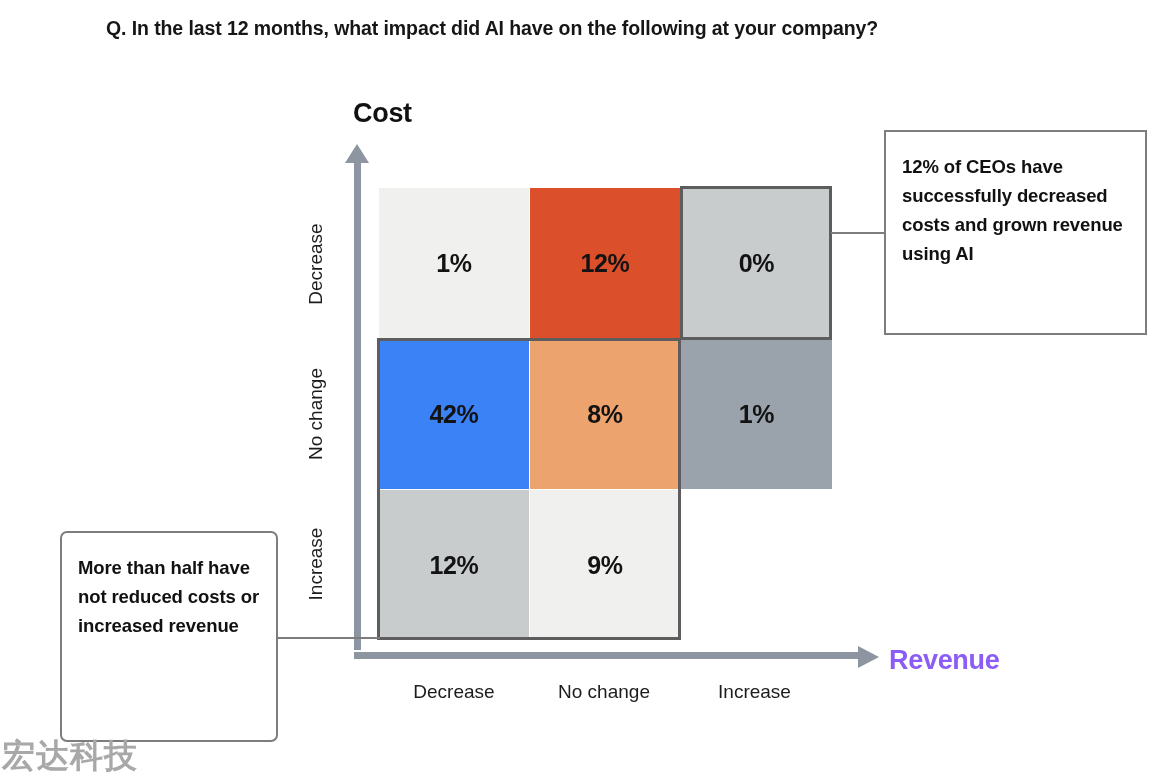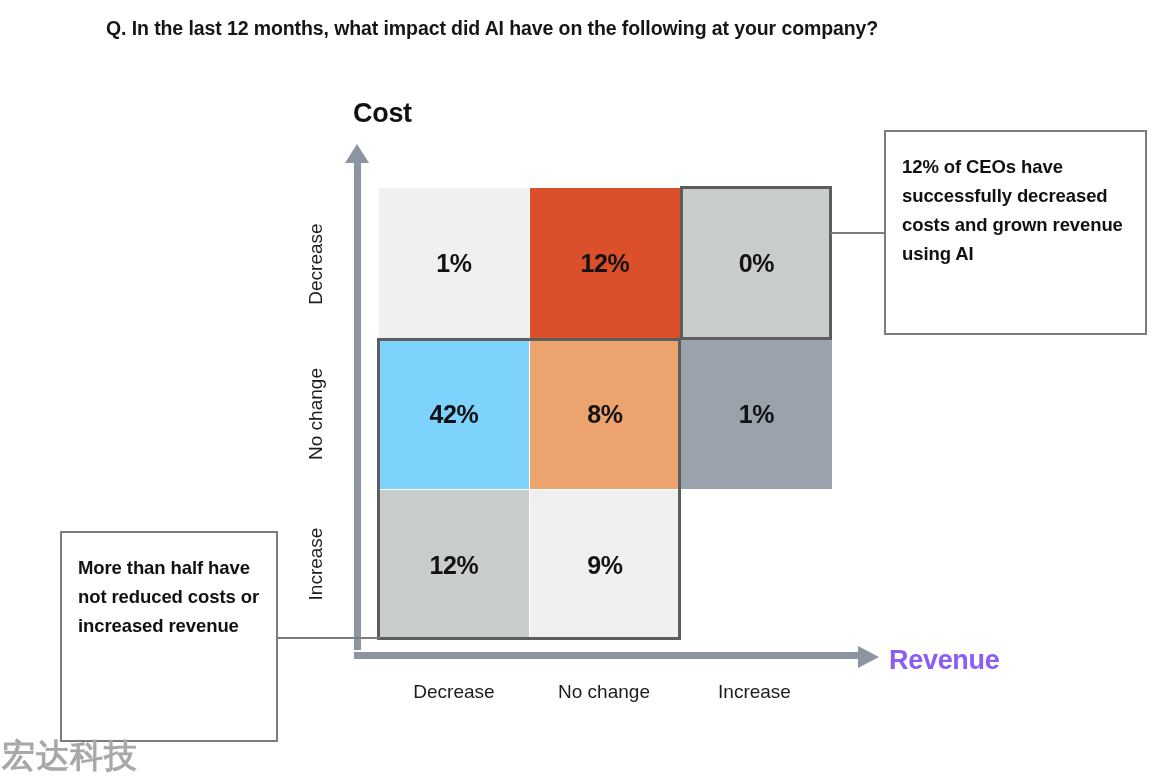--- a/index.html
+++ b/index.html
@@ -184,20 +184,21 @@
     left: 884px;
     top: 130px;
     width: 263px;
     height: 205px;
   }
   #callout-left {
     left: 60px;
     top: 531px;
     width: 218px;
     height: 211px;
+    border-radius: 7px;
   }
   .connector {
     position: absolute;
     background: #7d7d7d;
     height: 2px;
   }
   #connector-right {
     left: 831px;
     top: 232px;
     width: 54px;
@@ -237,21 +238,21 @@
 <div id="y-tick-wrap">
   <div class="y-tick" id="y-tick-0">Decrease</div>
   <div class="y-tick" id="y-tick-1">No change</div>
   <div class="y-tick" id="y-tick-2">Increase</div>
 </div>
 
 <div id="matrix">
   <div class="cell" style="background: rgb(240, 240, 238);">1%</div>
   <div class="cell" style="background: rgb(220, 79, 43);">12%</div>
   <div class="cell" style="background: rgb(200, 204, 205);">0%</div>
-  <div class="cell" style="background: #7dd3fc;">42%</div>
+  <div class="cell" style="background: #3b82f6;">42%</div>
   <div class="cell" style="background: rgb(237, 163, 110);">8%</div>
   <div class="cell" style="background: rgb(154, 162, 172);">1%</div>
   <div class="cell" style="background: rgb(200, 204, 205);">12%</div>
   <div class="cell" style="background: rgb(240, 240, 238);">9%</div>
 </div>
 
 <div class="highlight-box" id="highlight-topright"></div>
 <div class="highlight-box" id="highlight-bottomleft"></div>
 
 <div id="x-tick-wrap">

